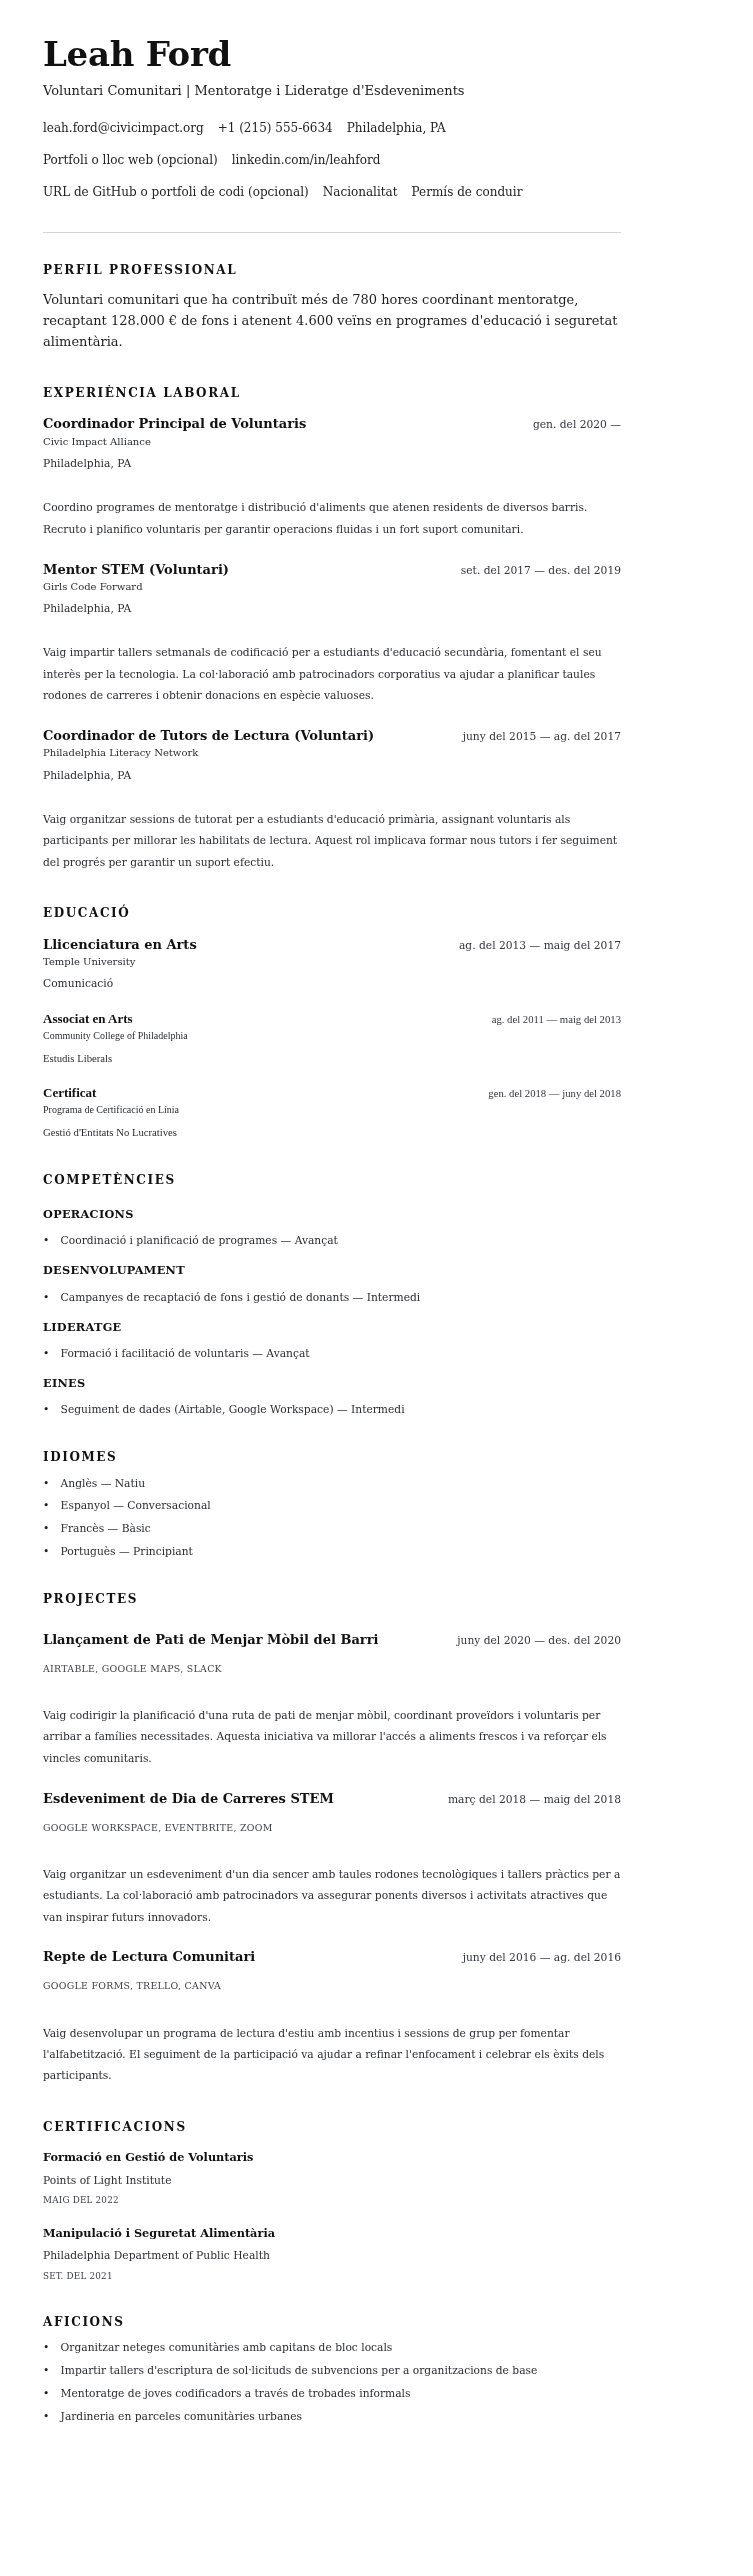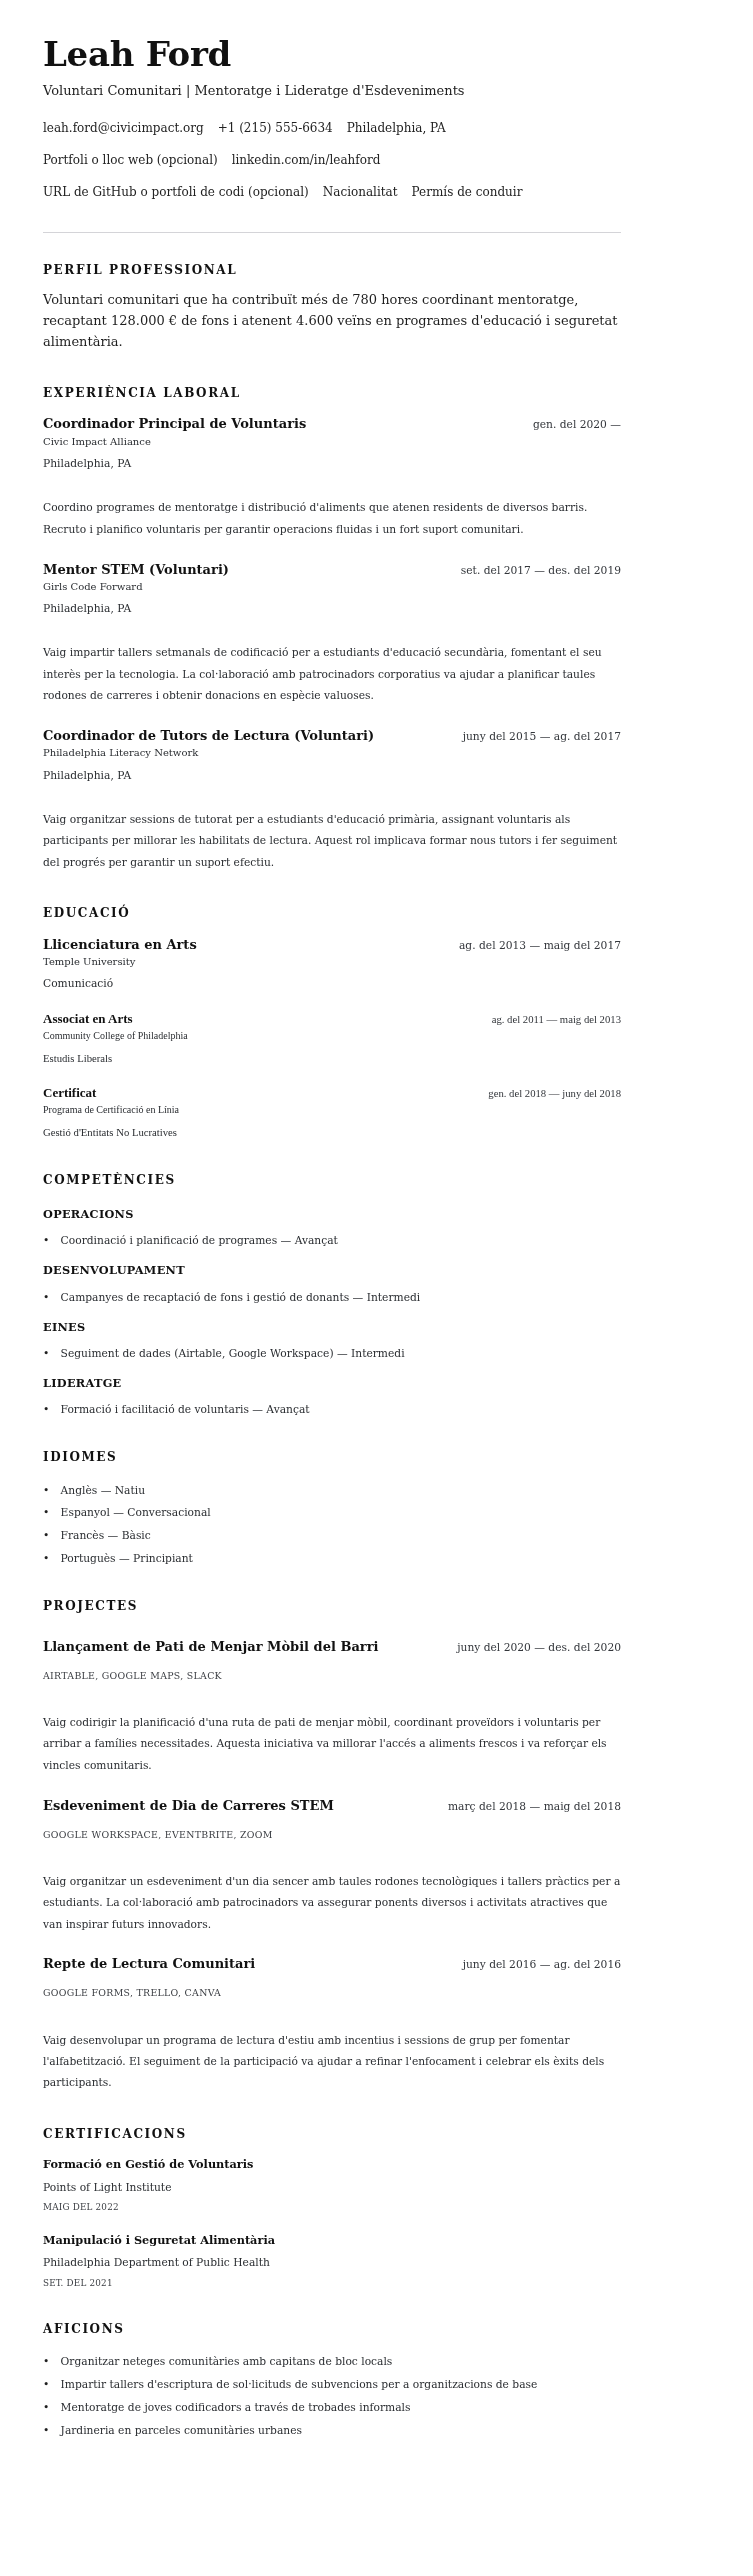--- a/index.html
+++ b/index.html
@@ -114,21 +114,21 @@
       position: relative;
       padding-left: 17.6px;
     }
     ul.bullets li::before {
       content: "\2022";
       position: absolute;
       left: 0;
       top: 0;
       color: #1f1f1f;
     }
-    ul.bullets.tight { margin-top: 19px; }
+    ul.bullets.tight { margin-top: 12px; }
     ul.bullets.tight li + li { margin-top: 8.8px; }
     .proj { margin-top: 26px; }
     .proj + .proj { margin-top: 21.4px; }
     .proj-tech {
       font-size: 9.4px;
       letter-spacing: 0.3px;
       color: #3a3d42;
       margin-top: 14px;
       text-transform: uppercase;
       line-height: 1.3;
@@ -266,30 +266,30 @@
     </div>
 
     <div class="skill-group">
       <div class="skill-group-title">DESENVOLUPAMENT</div>
       <ul class="bullets">
         <li>Campanyes de recaptació de fons i gestió de donants — Intermedi</li>
       </ul>
     </div>
 
     <div class="skill-group">
+      <div class="skill-group-title">LIDERATGE</div>
+      <ul class="bullets">
+        <li>Formació i facilitació de voluntaris — Avançat</li>
+      </ul>
+    </div>
+
+    <div class="skill-group">
       <div class="skill-group-title">EINES</div>
       <ul class="bullets">
         <li>Seguiment de dades (Airtable, Google Workspace) — Intermedi</li>
-      </ul>
-    </div>
-
-    <div class="skill-group">
-      <div class="skill-group-title">LIDERATGE</div>
-      <ul class="bullets">
-        <li>Formació i facilitació de voluntaris — Avançat</li>
       </ul>
     </div>
   </section>
 
   <section class="section">
     <h2 class="section-title">Idiomes</h2>
     <ul class="bullets tight">
       <li>Anglès — Natiu</li>
       <li>Espanyol — Conversacional</li>
       <li>Francès — Bàsic</li>

